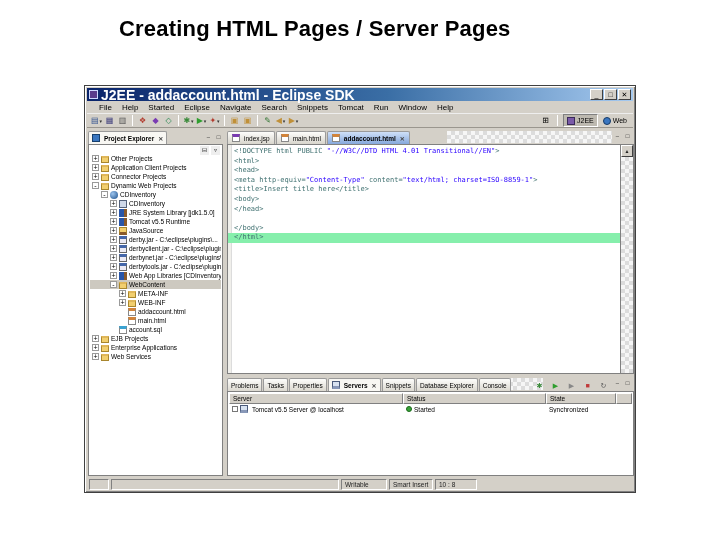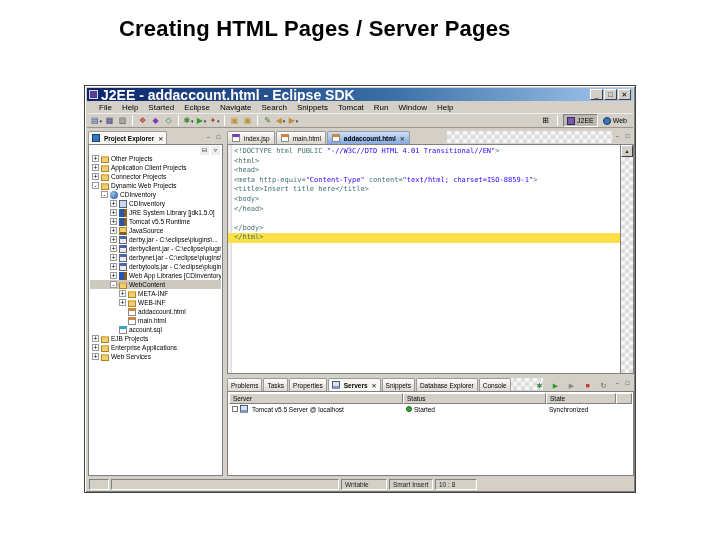--- a/index.html
+++ b/index.html
@@ -68,21 +68,21 @@
           background:linear-gradient(#fdfdfb,#d8d5cc); border:1px solid #9a9a9a; border-bottom:none; border-radius:2px 2px 0 0; margin-right:1px; white-space:nowrap; }
   .etab.active { background:linear-gradient(#cfe0f8,#86a8dc); font-weight:bold; }
   .tab-checker { position:absolute; left:220px; top:1px; width:165px; height:12px; }
   .checker { background:repeating-conic-gradient(#dcdcdc 0% 25%, #f6f6f6 0% 50%); background-size:8px 8px; }
   #ed-mm { position:absolute; right:2px; top:2px; display:flex; gap:1px; }
   #codearea { position:absolute; left:0; top:14px; width:407px; height:230px; background:#fff; border:1px solid #808080; }
   #ruler { position:absolute; left:0; top:0; width:4px; bottom:0; background:#f0efeb; border-right:1px solid #dcdcdc; }
   #code { position:absolute; left:6px; top:2px; right:14px; bottom:0; font-family:"DejaVu Sans Mono",monospace;
           font-size:7px; color:#3f7070; }
   .cline { height:9.6px; line-height:9.6px; white-space:pre; }
-  .cline.cur { background:#fde047; margin-left:-6px; padding-left:6px; margin-right:-13px; }
+  .cline.cur { background:#86efac; margin-left:-6px; padding-left:6px; margin-right:-13px; }
   .str { color:#2a00ff; }
   #vscroll { position:absolute; right:0; top:0; width:13px; bottom:0; border-left:1px solid #808080; }
   #vscroll .sbtn { position:absolute; top:0; left:0; width:12px; height:12px; background:#d4d0c8;
                    border:1px solid; border-color:#fff #404040 #404040 #fff; font-size:5px; text-align:center; line-height:10px; color:#222; }
   #vscroll .track { position:absolute; top:12px; left:0; width:12px; bottom:0; }
 
   
   #bottompanel { position:absolute; left:142px; top:291px; width:407px; height:99px; }
   #btabrow { position:absolute; left:0; top:0; width:407px; height:14px; display:flex; align-items:flex-end; }
   .btab-checker { position:absolute; left:282px; top:1px; width:34px; height:12px; }

